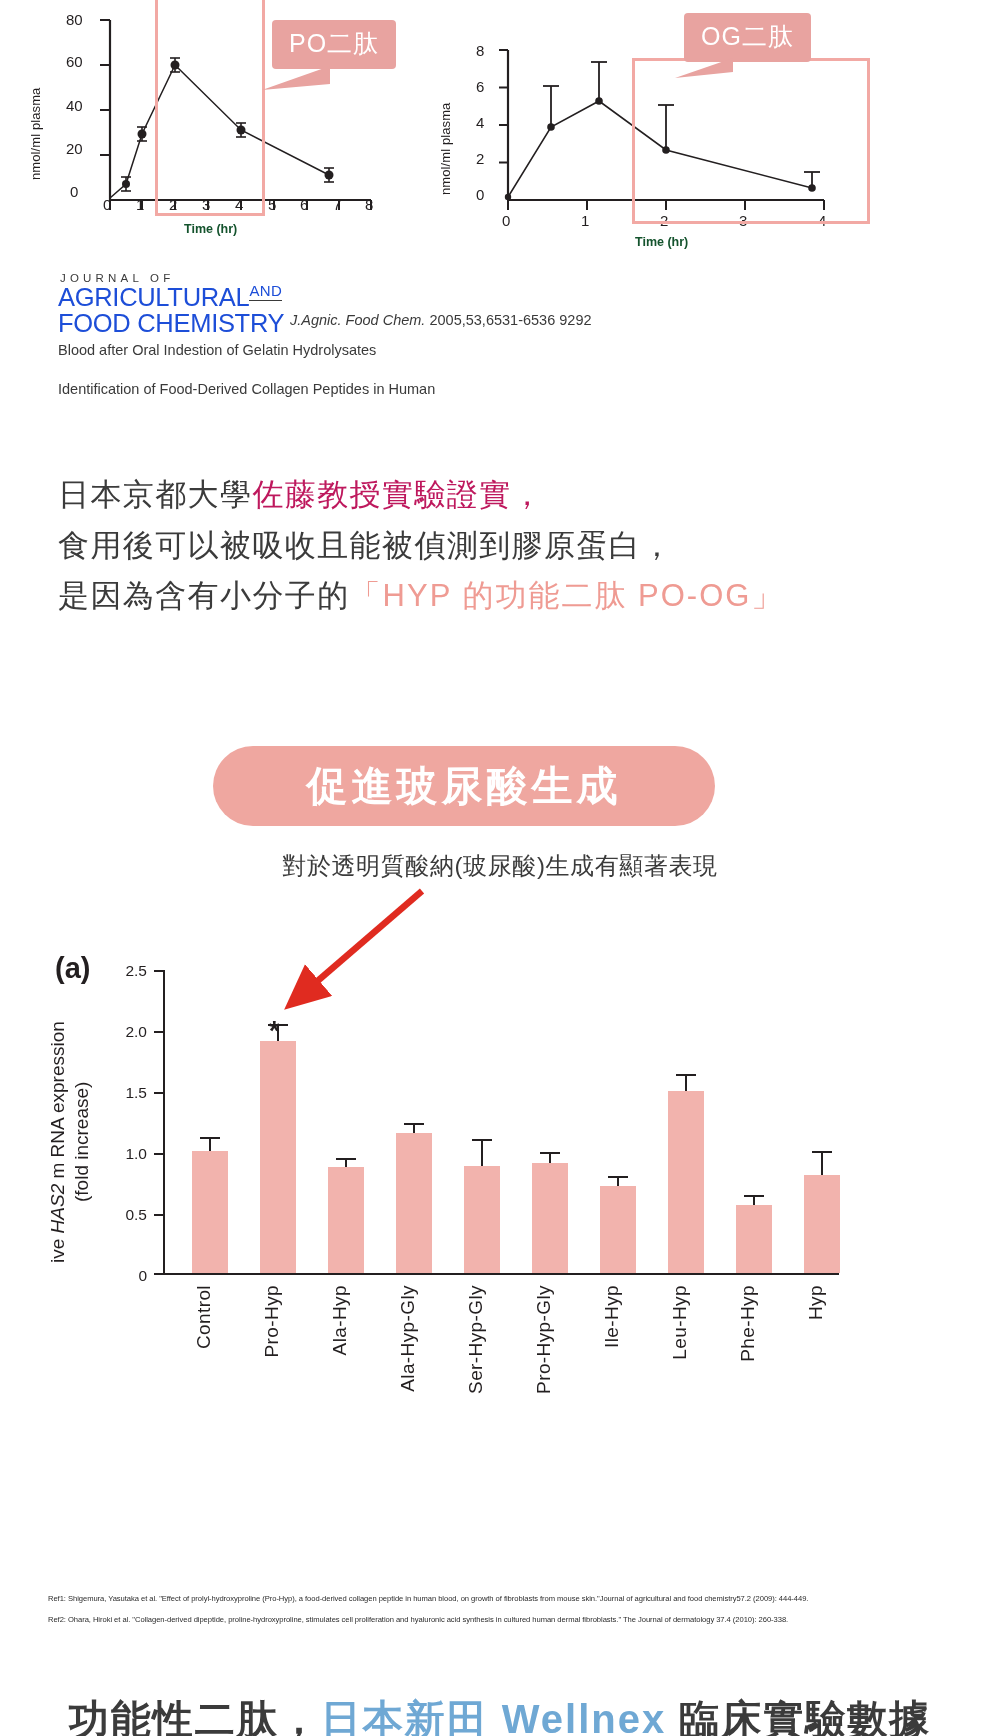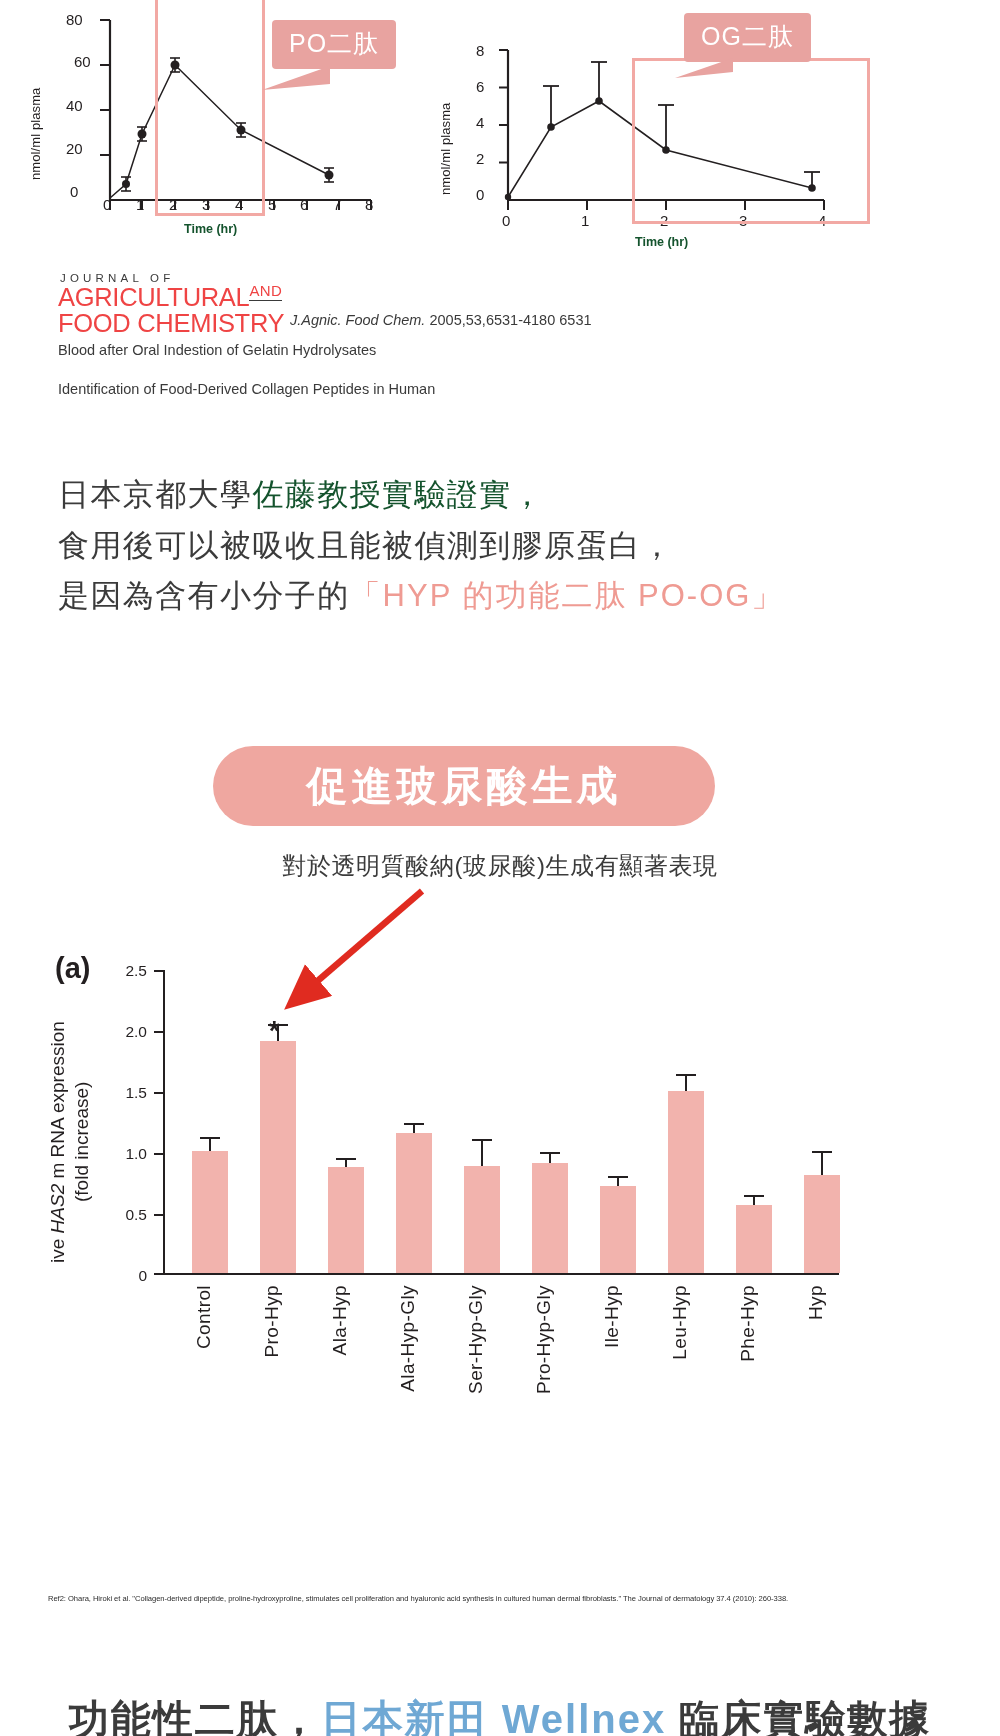--- a/index.html
+++ b/index.html
@@ -61,21 +61,21 @@
     background:transparent;
   }
 
   
   .journal { position:absolute; left:58px; top:272px; width:900px; }
   .j-of {
     font-size:11.5px; letter-spacing:4.2px; color:#3a3a3a;
     font-weight:400; margin-left:2px;
   }
   .j-name {
-    font-size:25.5px; font-weight:400; line-height:1.03; color:#ef4444;
+    font-size:25.5px; font-weight:400; line-height:1.03; color:#1d4ed8;
     letter-spacing:-.3px;
   }
   .j-and {
     font-size:15px; vertical-align:top; position:relative; top:-1px;
     border-bottom:1.6px solid #3a3a3a; padding-bottom:1px; letter-spacing:.3px;
   }
   .j-cite {
     position:absolute; left:232px; top:40px;
     font-size:14.5px; color:#3a3a3a; white-space:nowrap;
   }
@@ -83,21 +83,21 @@
   .j-title {
     margin-top:16px; font-size:14.5px; line-height:1.62; color:#3a3a3a;
   }
 
   
   .copy {
     position:absolute; left:58px; top:470px; width:900px;
     font-size:31px; line-height:1.63; letter-spacing:1.4px;
     color:#3b3b3b; font-weight:400;
   }
-  .copy .accent { color:#14532d; }
+  .copy .accent { color:#be185d; }
   .copy .mono-accent { color:#ef9b93; letter-spacing:2px; }
 
   
   .pill {
     position:absolute; left:213px; top:746px;
     width:502px; height:80px;
     background:#efa7a0; border-radius:40px;
     display:flex; align-items:center; justify-content:center;
     color:#ffffff; font-size:41px; font-weight:700; letter-spacing:4px;
   }
@@ -161,21 +161,21 @@
 </style>
 </head>
 <body>
 
 <div class="figs">
 
   <div class="fig" id="fig-po">
     <span class="ylab" style="left:28px; top:30px; height:150px;">nmol/ml plasma</span>
 
     <span class="tick" style="left:66px; top:11px;">80</span>
-    <span class="tick" style="left:66px; top:53px;margin-left:8px;">60</span>
+    <span class="tick" style="left:66px; top:53px;">60</span>
     <span class="tick" style="left:66px; top:97px;">40</span>
     <span class="tick" style="left:66px; top:140px;">20</span>
     <span class="tick" style="left:70px; top:183px;">0</span>
 
     <svg width="320" height="230" style="position:absolute; left:88px; top:18px;">
 
       <line x1="22" y1="2" x2="22" y2="182" stroke="#231f20" stroke-width="2.2"></line>
       <line x1="22" y1="182" x2="283" y2="182" stroke="#231f20" stroke-width="2.2"></line>
 
       <line x1="12" y1="2" x2="22" y2="2" stroke="#231f20" stroke-width="2"></line>
@@ -299,21 +299,21 @@
     </svg>
   </div>
 </div>
 
 <div class="journal">
   <div class="j-of">JOURNAL OF</div>
   <div class="j-name">
     <span>AGRICULTURAL</span><span class="j-and">AND</span>
   </div>
   <div class="j-name">FOOD CHEMISTRY</div>
-  <div class="j-cite"><i>J.Agnic. Food Chem.</i><span> 2005,53,6531-4180  6531</span></div>
+  <div class="j-cite"><i>J.Agnic. Food Chem.</i><span> 2005,53,6531-6536  9292</span></div>
   <div class="j-title" style="margin-top:2px;">Blood after Oral Indestion of Gelatin Hydrolysates</div>
   <div class="j-title">Identification of Food-Derived Collagen Peptides in Human</div>
 </div>
 
 <div class="copy">
   <div><span>日本京都大學</span><span class="accent">佐藤教授實驗證實，</span></div>
   <div>食用後可以被吸收且能被偵測到膠原蛋白，</div>
   <div><span>是因為含有小分子的</span><span class="mono-accent">「HYP 的功能二肽 PO-OG」</span></div>
 </div>
 
@@ -400,16 +400,17 @@
   <span class="bc-xtick" style="left:397px; top:345px;">Ala-Hyp-Gly</span>
   <span class="bc-xtick" style="left:465px; top:345px;">Ser-Hyp-Gly</span>
   <span class="bc-xtick" style="left:533px; top:345px;">Pro-Hyp-Gly</span>
   <span class="bc-xtick" style="left:601px; top:345px;">Ile-Hyp</span>
   <span class="bc-xtick" style="left:669px; top:345px;">Leu-Hyp</span>
   <span class="bc-xtick" style="left:737px; top:345px;">Phe-Hyp</span>
   <span class="bc-xtick" style="left:805px; top:345px;">Hyp</span>
 </div>
 
 <div class="refs">
+  <div class="ref">Ref1: Shigemura, Yasutaka et al. "Effect of prolyl-hydroxyproline (Pro-Hyp), a food-derived collagen peptide in human blood, on growth of fibroblasts from mouse skin."Journal of agricultural and food chemistry57.2 (2009): 444-449.</div>
   <div class="ref">Ref2: Ohara, Hiroki et al. "Collagen-derived dipeptide, proline-hydroxyproline, stimulates cell proliferation and hyaluronic acid synthesis in cultured human dermal fibroblasts." The Journal of dermatology 37.4 (2010): 260-338.</div>
 </div>
 
 <div class="bottom-line"><span>功能性二肽，</span><span class="accent">日本新田 Wellnex</span><span> 臨床實驗數據</span></div>
 
 </body></html>

